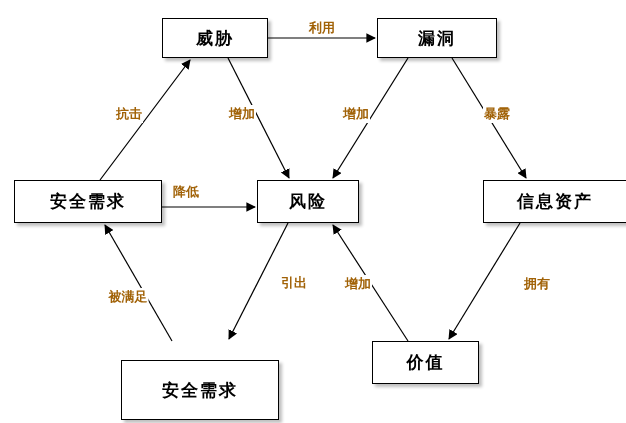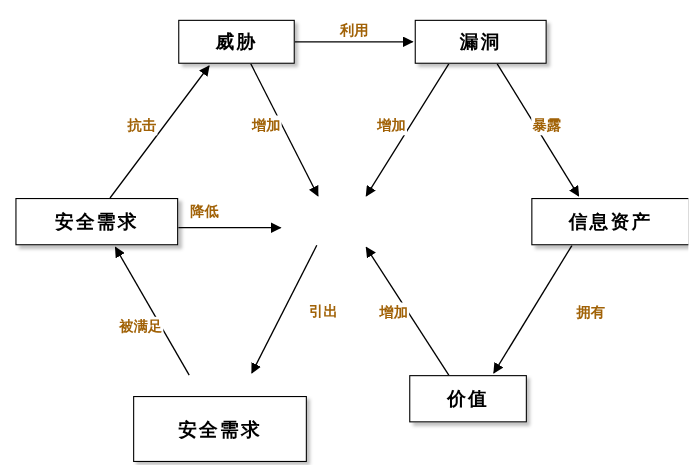--- a/index.html
+++ b/index.html
@@ -92,20 +92,23 @@
   </div>
 
   <div class="node" style="left:377px; top:18px; width:120px; height:40px;">
     <span>漏洞</span>
   </div>
 
   <div class="node" style="left:14px; top:180px; width:148px; height:43px;">
     <span>安全需求</span>
   </div>
 
+  <div class="node" style="left:257px; top:180px; width:102px; height:43px;">
+    <span>风险</span>
+  </div>
 
   <div class="node" style="left:483px; top:180px; width:144px; height:43px;">
     <span>信息资产</span>
   </div>
 
   <div class="node" style="left:121px; top:360px; width:158px; height:60px;">
     <span>安全需求</span>
   </div>
 
   <div class="node" style="left:372px; top:341px; width:107px; height:43px;">

